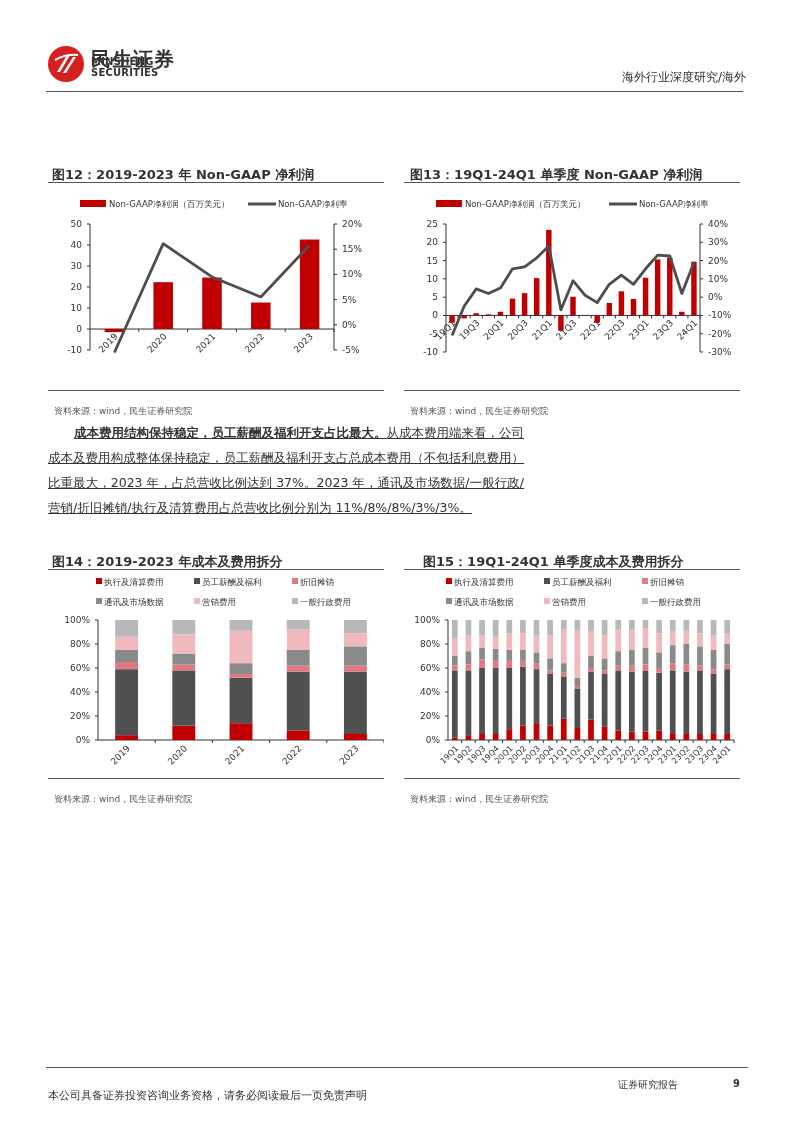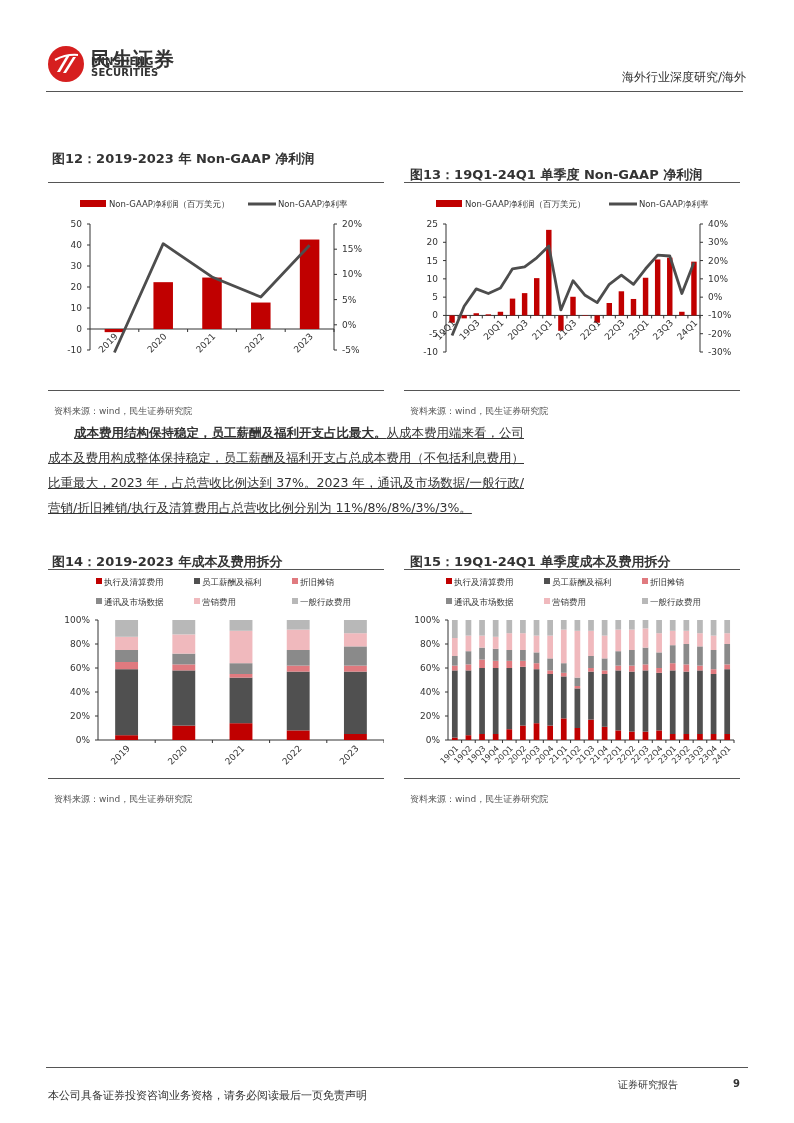--- a/index.html
+++ b/index.html
@@ -32,21 +32,21 @@
       <path d="M15 27 L25 11 L28 11 L18 27 Z" fill="#fff"></path>
       <path d="M7 14 Q18 8 30 9" stroke="#fff" stroke-width="2" fill="none"></path>
     </svg>
   </div>
   <div class="abs logo-cn">民生证券</div>
   <div class="abs logo-en">MINSHENG SECURITIES</div>
 </div>
 <div class="abs header-right">海外行业深度研究/海外</div>
 <div class="abs header-line"></div>
 
-<div class="abs fig-title" style="left:52px;top:150px;">图12：2019-2023 年 Non-GAAP 净利润</div>
+<div class="abs fig-title" style="left:52px;top:166px;">图12：2019-2023 年 Non-GAAP 净利润</div>
 <div class="abs fig-line" style="left:48px;top:182px;width:336px;"></div>
 <svg class="abs" id="fig12" style="left:48px;top:188px;" width="336" height="200">
     <rect x="32" y="12" width="26" height="7" fill="#c00000"></rect>
     <text x="61" y="19" font-size="8.5" fill="#333">Non-GAAP净利润（百万美元）</text>
     <line x1="200" y1="16" x2="228" y2="16" stroke="#4d4d4d" stroke-width="3"></line>
     <text x="230" y="19" font-size="8.5" fill="#333">Non-GAAP净利率</text>
     <line x1="42" y1="36" x2="42" y2="162" stroke="#333" stroke-width="1"></line>
     <line x1="286" y1="36" x2="286" y2="162" stroke="#333" stroke-width="1"></line>
     <line x1="39" y1="162" x2="42" y2="162" stroke="#333"></line>
     <text x="34" y="165" font-size="9" text-anchor="end" fill="#333">-10</text>
@@ -265,21 +265,21 @@
     <rect x="295.96000000000004" y="93.6" width="22.880000000000003" height="6.000000000000014" fill="#e07a7f"></rect>
     <rect x="295.96000000000004" y="74.39999999999999" width="22.880000000000003" height="19.200000000000003" fill="#8a8a8a"></rect>
     <rect x="295.96000000000004" y="61.2" width="22.880000000000003" height="13.199999999999989" fill="#f0b9bd"></rect>
     <rect x="295.96000000000004" y="48" width="22.880000000000003" height="13.200000000000003" fill="#b8b8b8"></rect>
     <line x1="336" y1="168" x2="336" y2="171" stroke="#333"></line>
     <text x="311.40000000000003" y="177" font-size="9" fill="#333" text-anchor="end" transform="rotate(-45 311.40000000000003 177)">2023</text>
   </svg>
 <div class="abs fig-line" style="left:48px;top:778px;width:336px;"></div>
 <div class="abs source" style="left:54px;top:783px;">资料来源：wind，民生证券研究院</div>
 
-<div class="abs fig-title" style="left:410px;top:553px;">图15：19Q1-24Q1 单季度成本及费用拆分</div>
+<div class="abs fig-title" style="left:423px;top:553px;">图15：19Q1-24Q1 单季度成本及费用拆分</div>
 <div class="abs fig-line" style="left:404px;top:569px;width:336px;"></div>
 <svg class="abs" id="fig15" style="left:404px;top:572px;" width="340" height="205">
     <rect x="42" y="6" width="6" height="6" fill="#c00000"></rect>
     <text x="50" y="12.5" font-size="8.5" fill="#333">执行及清算费用</text>
     <rect x="140" y="6" width="6" height="6" fill="#505050"></rect>
     <text x="148" y="12.5" font-size="8.5" fill="#333">员工薪酬及福利</text>
     <rect x="238" y="6" width="6" height="6" fill="#e07a7f"></rect>
     <text x="246" y="12.5" font-size="8.5" fill="#333">折旧摊销</text>
     <rect x="42" y="26" width="6" height="6" fill="#8a8a8a"></rect>
     <text x="50" y="32.5" font-size="8.5" fill="#333">通讯及市场数据</text>

